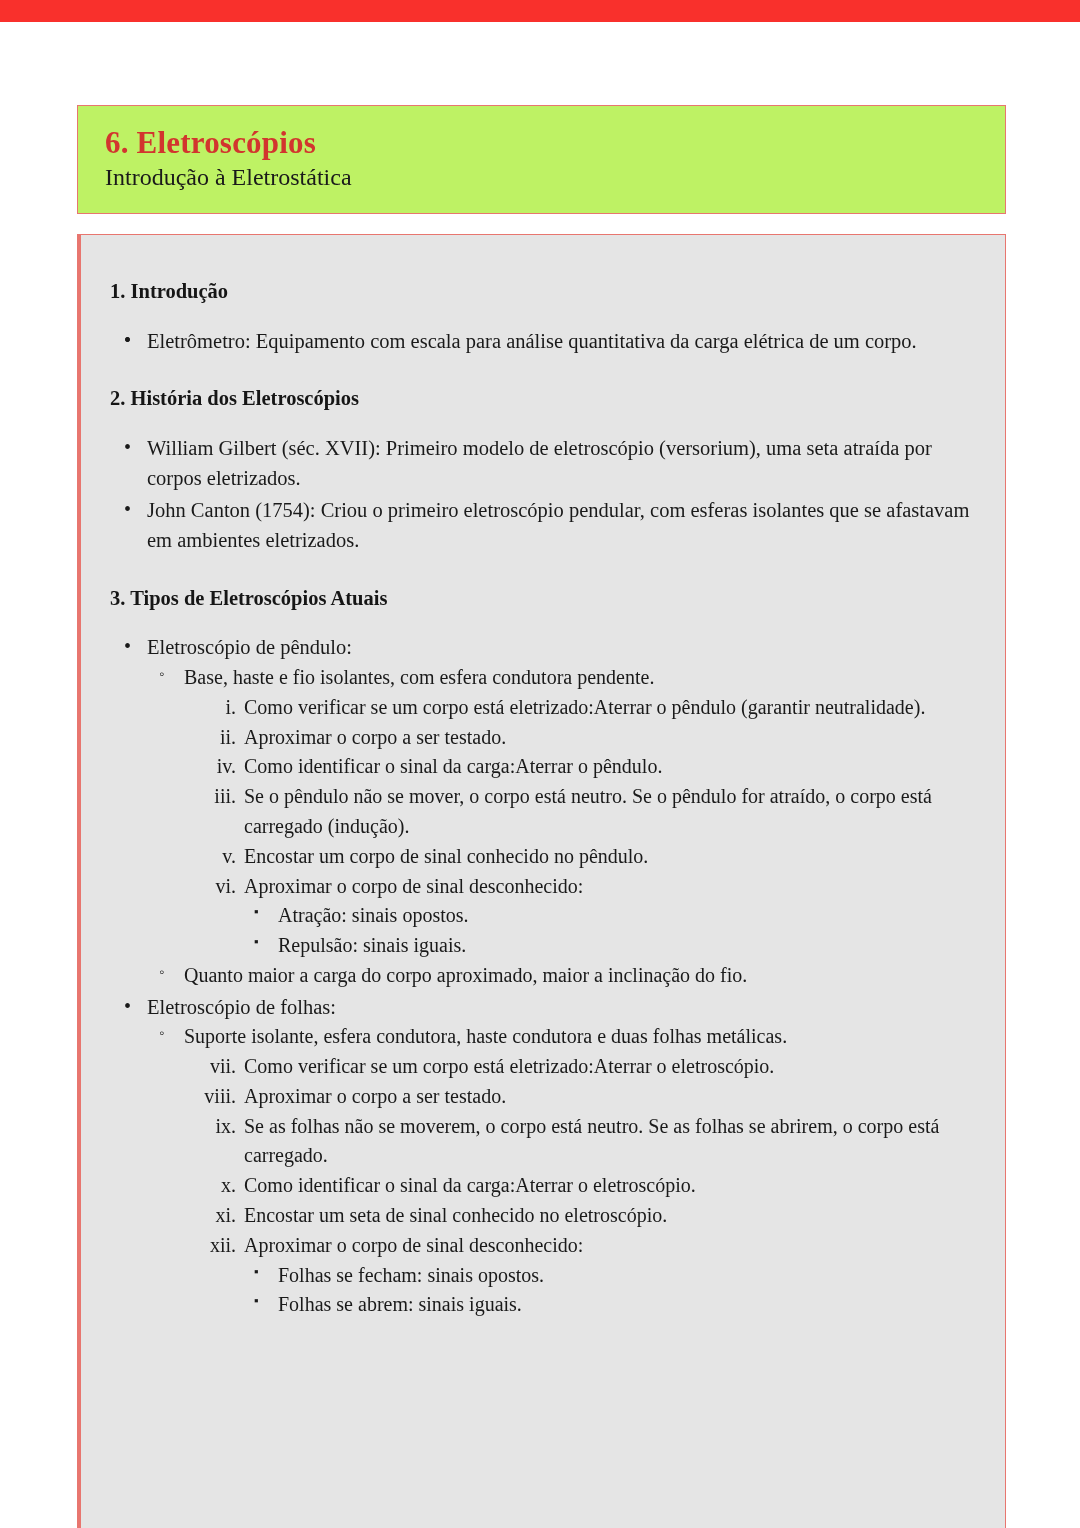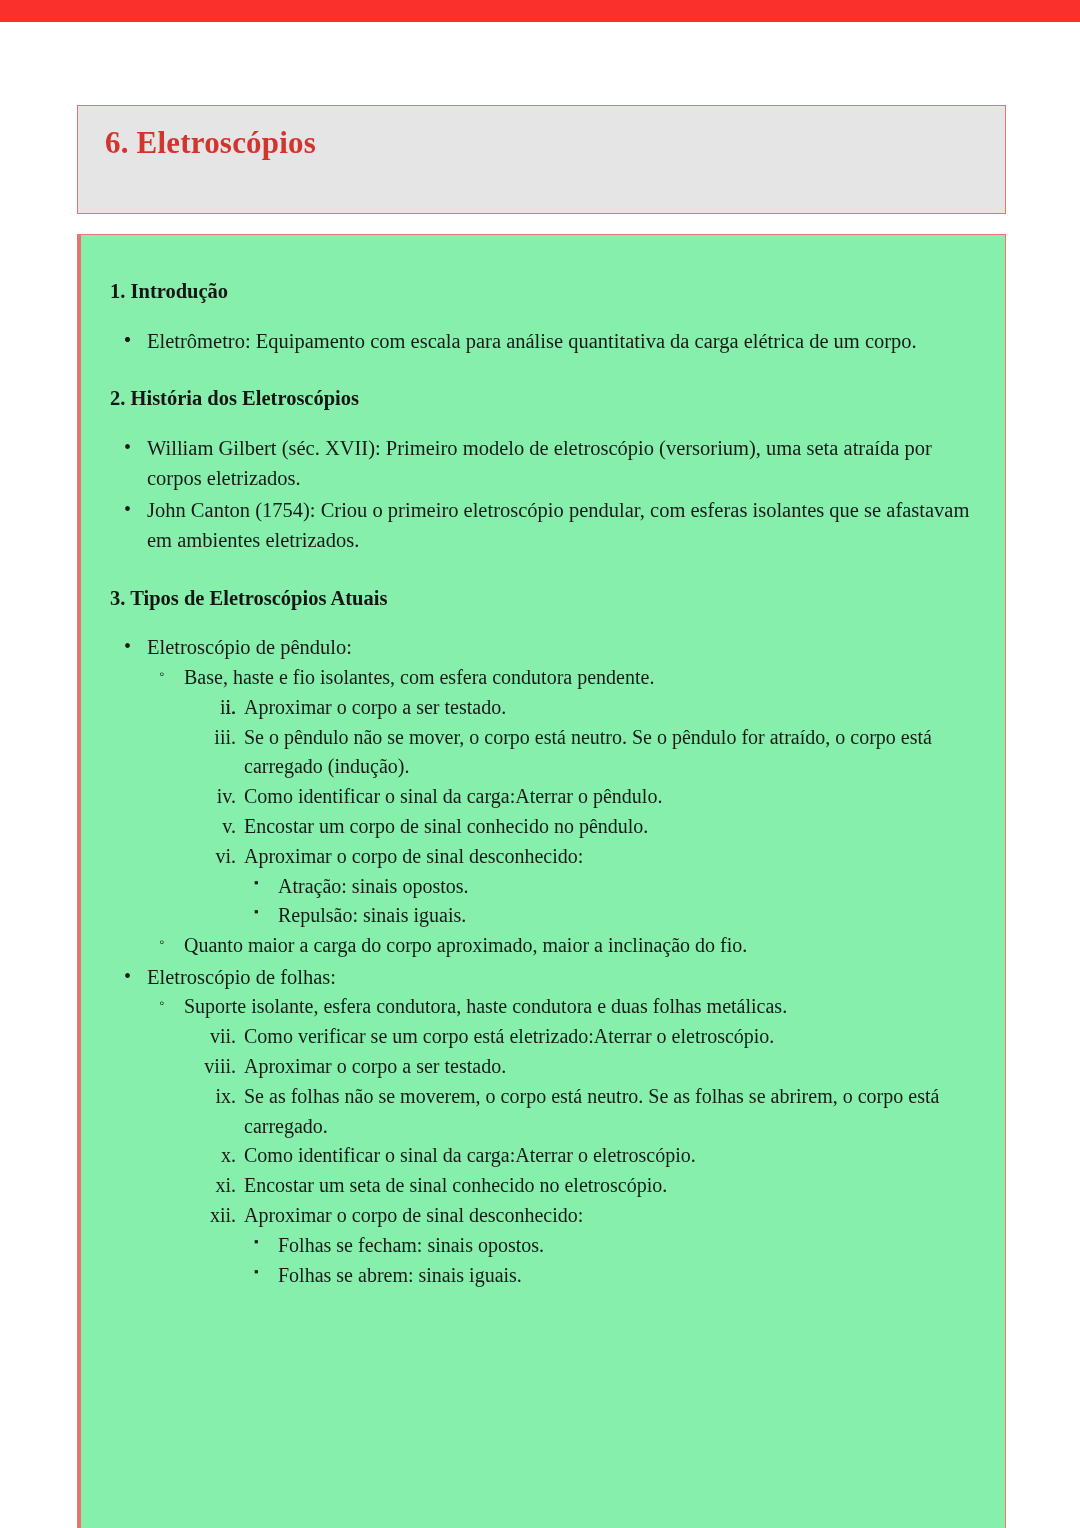--- a/index.html
+++ b/index.html
@@ -36,21 +36,21 @@
 
   
   .header-box {
     position: absolute;
     left: 77px;
     top: 83px;
     width: 929px;
     height: 109px;
     border: 1.5px solid #e8766f;
     box-sizing: border-box;
-    background: #e5e5e5;
+    background: #bef264;
   }
   .header-inner {
     padding: 20px 0 0 27px;
   }
   .doc-title {
     font-size: 31px;
     font-weight: bold;
     color: #d2352e;
     line-height: 1.12;
     letter-spacing: 0.2px;
@@ -71,21 +71,21 @@
     position: absolute;
     left: 77px;
     top: 212px;
     width: 929px;
     height: 1294px;
     box-sizing: border-box;
     border-top: 1.5px solid #e8766f;
     border-right: 1.5px solid #e8766f;
     border-left: 4px solid #e8766f;
     border-bottom: none;
-    background: #86efac;
+    background: #e5e5e5;
   }
   .body-inner {
     padding: 44px 30px 0 29px;
   }
 
   
   .sec-head {
     font-size: 20.5px;
     font-weight: bold;
     color: #161616;
@@ -166,20 +166,21 @@
 </head>
 <body>
 
 <div class="top-banner"></div>
 
 <div class="page">
 
   <div class="header-box">
     <div class="header-inner">
       <div class="doc-title">6. Eletroscópios</div>
+      <div class="doc-subtitle">Introdução à Eletrostática</div>
     </div>
   </div>
 
   <div class="body-box">
     <div class="body-inner">
 
       <div class="sec-block">
         <div class="sec-head">1. Introdução</div>
         <ul class="lvl1">
           <li>
@@ -216,32 +217,33 @@
             <span>Eletroscópio de pêndulo:</span>
 
             <ul class="lvl2">
               <li>
                 <span class="mk">◦</span>
                 <span>Base, haste e fio isolantes, com esfera condutora pendente.</span>
 
                 <ol class="lvlr">
                   <li>
                     <span class="mk">i.</span>
+                    <span>Como verificar se um corpo está eletrizado:Aterrar o pêndulo (garantir neutralidade).</span>
                   </li>
                   <li>
                     <span class="mk">ii.</span>
                     <span>Aproximar o corpo a ser testado.</span>
                   </li>
                   <li>
+                    <span class="mk">iv.</span>
+                    <span>Como identificar o sinal da carga:Aterrar o pêndulo.</span>
+                  </li>
+                  <li>
                     <span class="mk">iii.</span>
                     <span>Se o pêndulo não se mover, o corpo está neutro. Se o pêndulo for atraído, o corpo está carregado (indução).</span>
-                  </li>
-                  <li>
-                    <span class="mk">iv.</span>
-                    <span>Como identificar o sinal da carga:Aterrar o pêndulo.</span>
                   </li>
                   <li>
                     <span class="mk">v.</span>
                     <span>Encostar um corpo de sinal conhecido no pêndulo.</span>
                   </li>
                   <li>
                     <span class="mk">vi.</span>
                     <span>Aproximar o corpo de sinal desconhecido:</span>
 
                     <ul class="lvl4">

